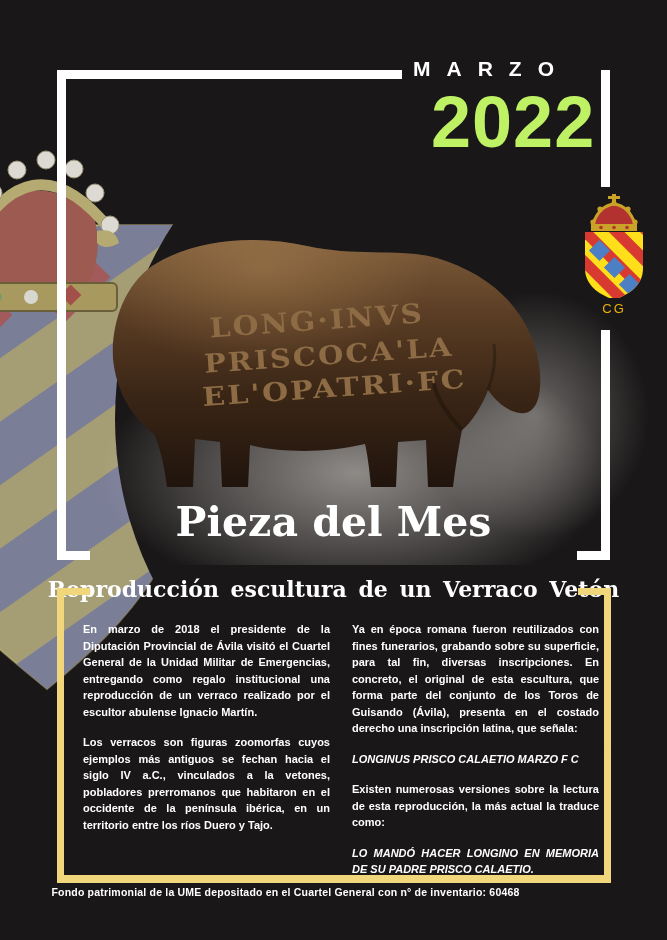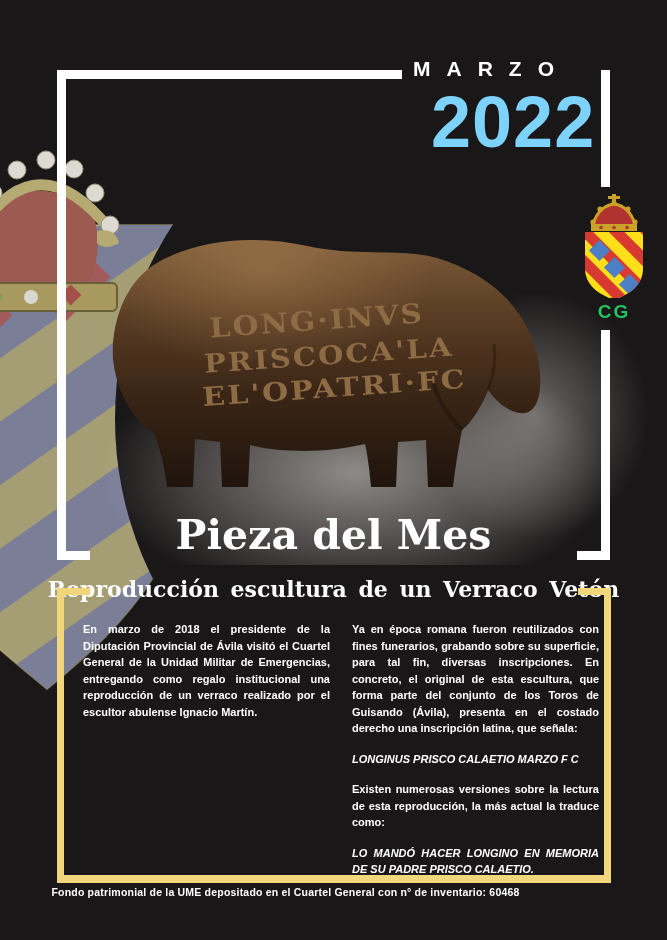--- a/index.html
+++ b/index.html
@@ -48,35 +48,35 @@
   .y-right-stub{left:578px; top:588px; width:33px;  height:7px;}
   .y-right     {left:604px; top:588px; width:7px;   height:294px;}
   .y-bottom    {left:57px;  top:875px; width:554px; height:8px;}
 
   
   .month{
     left:413px; top:57px; color:#ffffff;
     font-size:21px; font-weight:700; letter-spacing:16px; white-space:nowrap;
   }
   .year{
-    left:431px; top:86px; color:#7dd3fc;
+    left:431px; top:86px; color:#bef264;
     font-size:72px; font-weight:700; letter-spacing:1px; line-height:1; white-space:nowrap;
   }
 
   
   .emblem{left:577px; top:194px; width:74px; height:124px; text-align:center;}
   .emblem svg{display:block; margin:0 auto;}
   .cg{
-    margin-top:3px; color:#22c55e; font-size:19px; font-weight:700; letter-spacing:2px;
+    margin-top:3px; color:#eab308; font-size:13px; font-weight:400; letter-spacing:2px;
     font-family:"Liberation Sans", sans-serif;
   }
 
   
   .title{
-    left:0; top:513px; width:667px; text-align:center; color:#ffffff;
+    left:0; top:500px; width:667px; text-align:center; color:#ffffff;
     font-family:"DejaVu Serif", serif; font-weight:700; font-size:41px; line-height:1.1;
   }
   .subtitle{
     left:0; top:576px; width:667px; text-align:center; color:#ffffff;
     font-family:"DejaVu Serif", serif; font-weight:700; font-size:22px; word-spacing:4px;
   }
 
   
   .article{
     left:75px; top:621px; width:524px;
@@ -256,20 +256,21 @@
 
   <div class="abs yline y-left-stub"></div>
   <div class="abs yline y-left"></div>
   <div class="abs yline y-right-stub"></div>
   <div class="abs yline y-right"></div>
   <div class="abs yline y-bottom"></div>
 
   <div class="abs article">
     <div class="col">
       <p>En marzo de 2018 el presidente de la Diputación Provincial de Ávila visitó el Cuartel General de la Unidad Militar de Emergencias, entregando como regalo institucional una reproducción de un verraco realizado por el escultor abulense Ignacio Martín.</p>
+      <p>Los verracos son figuras zoomorfas cuyos ejemplos más antiguos se fechan hacia el siglo IV a.C., vinculados a la vetones, pobladores prerromanos que habitaron en el occidente de la península ibérica, en un territorio entre los ríos Duero y Tajo.</p>
     </div>
     <div class="col">
       <p>Ya en época romana fueron reutilizados con fines funerarios, grabando sobre su superficie, para tal fin, diversas inscripciones. En concreto, el original de esta escultura, que forma parte del conjunto de los Toros de Guisando (Ávila), presenta en el costado derecho una inscripción latina, que señala:</p>
       <p class="latin">LONGINUS PRISCO CALAETIO MARZO F C</p>
       <p>Existen numerosas versiones sobre la lectura de esta reproducción, la más actual la traduce como:</p>
       <p class="latin">LO MANDÓ HACER LONGINO EN MEMORIA DE SU PADRE PRISCO CALAETIO.</p>
     </div>
   </div>
 
   <div class="abs footer">Fondo patrimonial de la UME depositado en el Cuartel General con n° de inventario: 60468</div>

